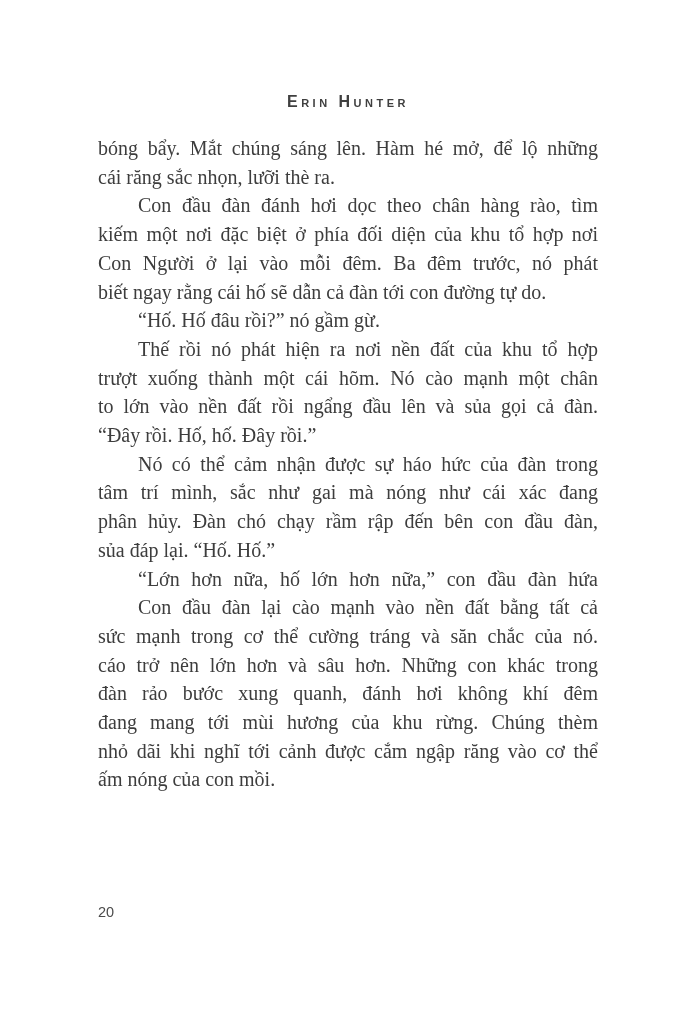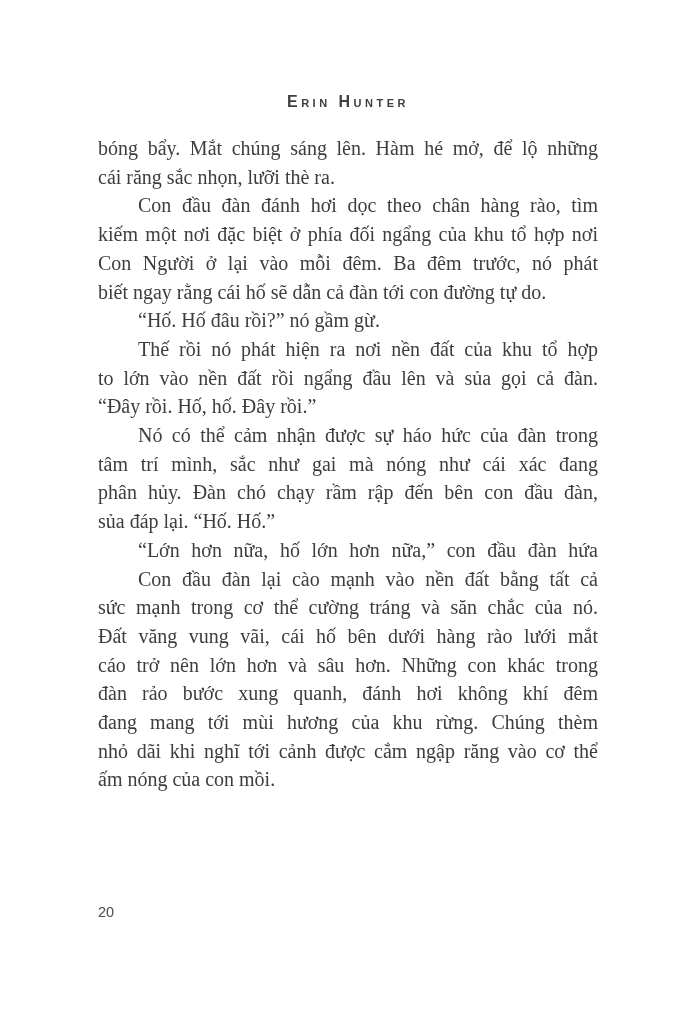--- a/index.html
+++ b/index.html
@@ -66,45 +66,45 @@
 <div class="page">
   <div class="running-header">Erin Hunter</div>
 
   <div class="text-block">
       <div class="paragraph">
         <div class="line">bóng bẩy. Mắt chúng sáng lên. Hàm hé mở, để lộ những</div>
         <div class="line last">cái răng sắc nhọn, lưỡi thè ra.</div>
       </div>
       <div class="paragraph">
         <div class="line indent">Con đầu đàn đánh hơi dọc theo chân hàng rào, tìm</div>
-        <div class="line">kiếm một nơi đặc biệt ở phía đối ngẩng của khu tổ hợp nơi</div>
+        <div class="line">kiếm một nơi đặc biệt ở phía đối diện của khu tổ hợp nơi</div>
         <div class="line">Con Người ở lại vào mỗi đêm. Ba đêm trước, nó phát</div>
         <div class="line last">biết ngay rằng cái hố sẽ dẫn cả đàn tới con đường tự do.</div>
       </div>
       <div class="paragraph">
         <div class="line last indent">“Hố. Hố đâu rồi?” nó gầm gừ.</div>
       </div>
       <div class="paragraph">
         <div class="line indent">Thế rồi nó phát hiện ra nơi nền đất của khu tổ hợp</div>
+        <div class="line">trượt xuống thành một cái hõm. Nó cào mạnh một chân</div>
         <div class="line">to lớn vào nền đất rồi ngẩng đầu lên và sủa gọi cả đàn.</div>
         <div class="line last">“Đây rồi. Hố, hố. Đây rồi.”</div>
       </div>
       <div class="paragraph">
         <div class="line indent">Nó có thể cảm nhận được sự háo hức của đàn trong</div>
         <div class="line">tâm trí mình, sắc như gai mà nóng như cái xác đang</div>
         <div class="line">phân hủy. Đàn chó chạy rầm rập đến bên con đầu đàn,</div>
         <div class="line last">sủa đáp lại. “Hố. Hố.”</div>
       </div>
       <div class="paragraph">
         <div class="line indent">“Lớn hơn nữa, hố lớn hơn nữa,” con đầu đàn hứa</div>
       </div>
       <div class="paragraph">
         <div class="line indent">Con đầu đàn lại cào mạnh vào nền đất bằng tất cả</div>
         <div class="line">sức mạnh trong cơ thể cường tráng và săn chắc của nó.</div>
-        <div class="line">Đất văng vung vãi, cái hố bên dưới hàng rào lưới mắt</div>
         <div class="line">cáo trở nên lớn hơn và sâu hơn. Những con khác trong</div>
         <div class="line">đàn rảo bước xung quanh, đánh hơi không khí đêm</div>
         <div class="line">đang mang tới mùi hương của khu rừng. Chúng thèm</div>
         <div class="line">nhỏ dãi khi nghĩ tới cảnh được cắm ngập răng vào cơ thể</div>
         <div class="line last">ấm nóng của con mồi.</div>
       </div>
     </div>
 
   <div class="page-number">20</div>
 </div>

